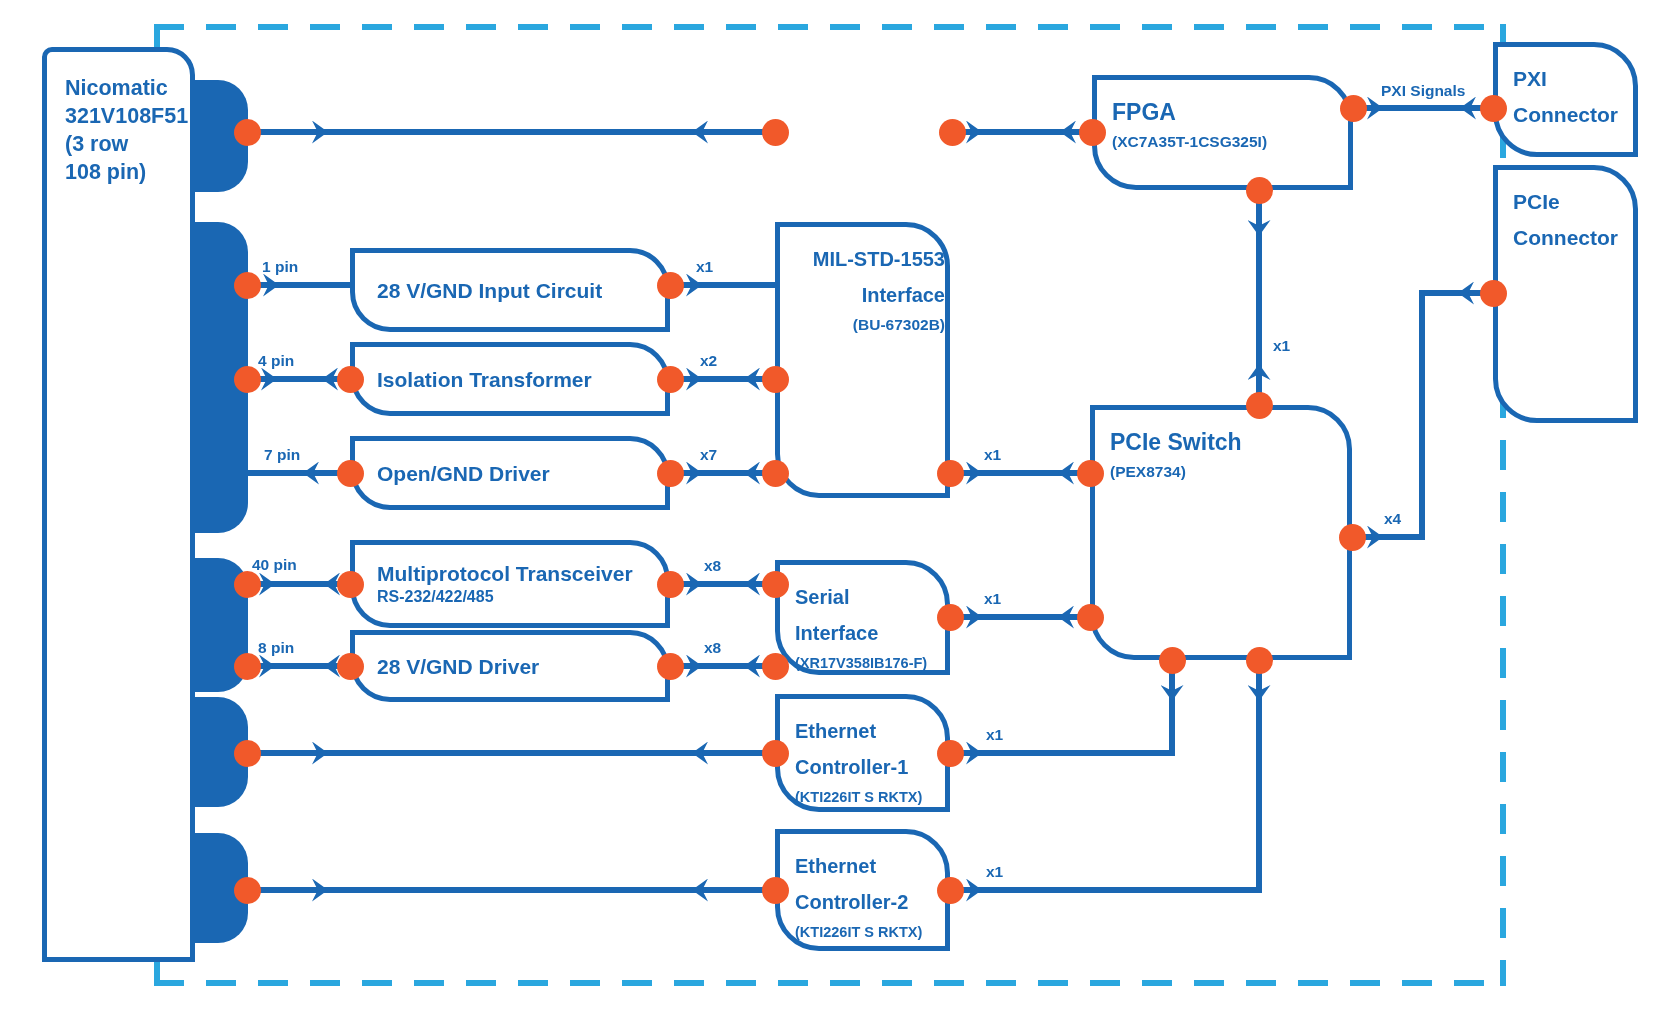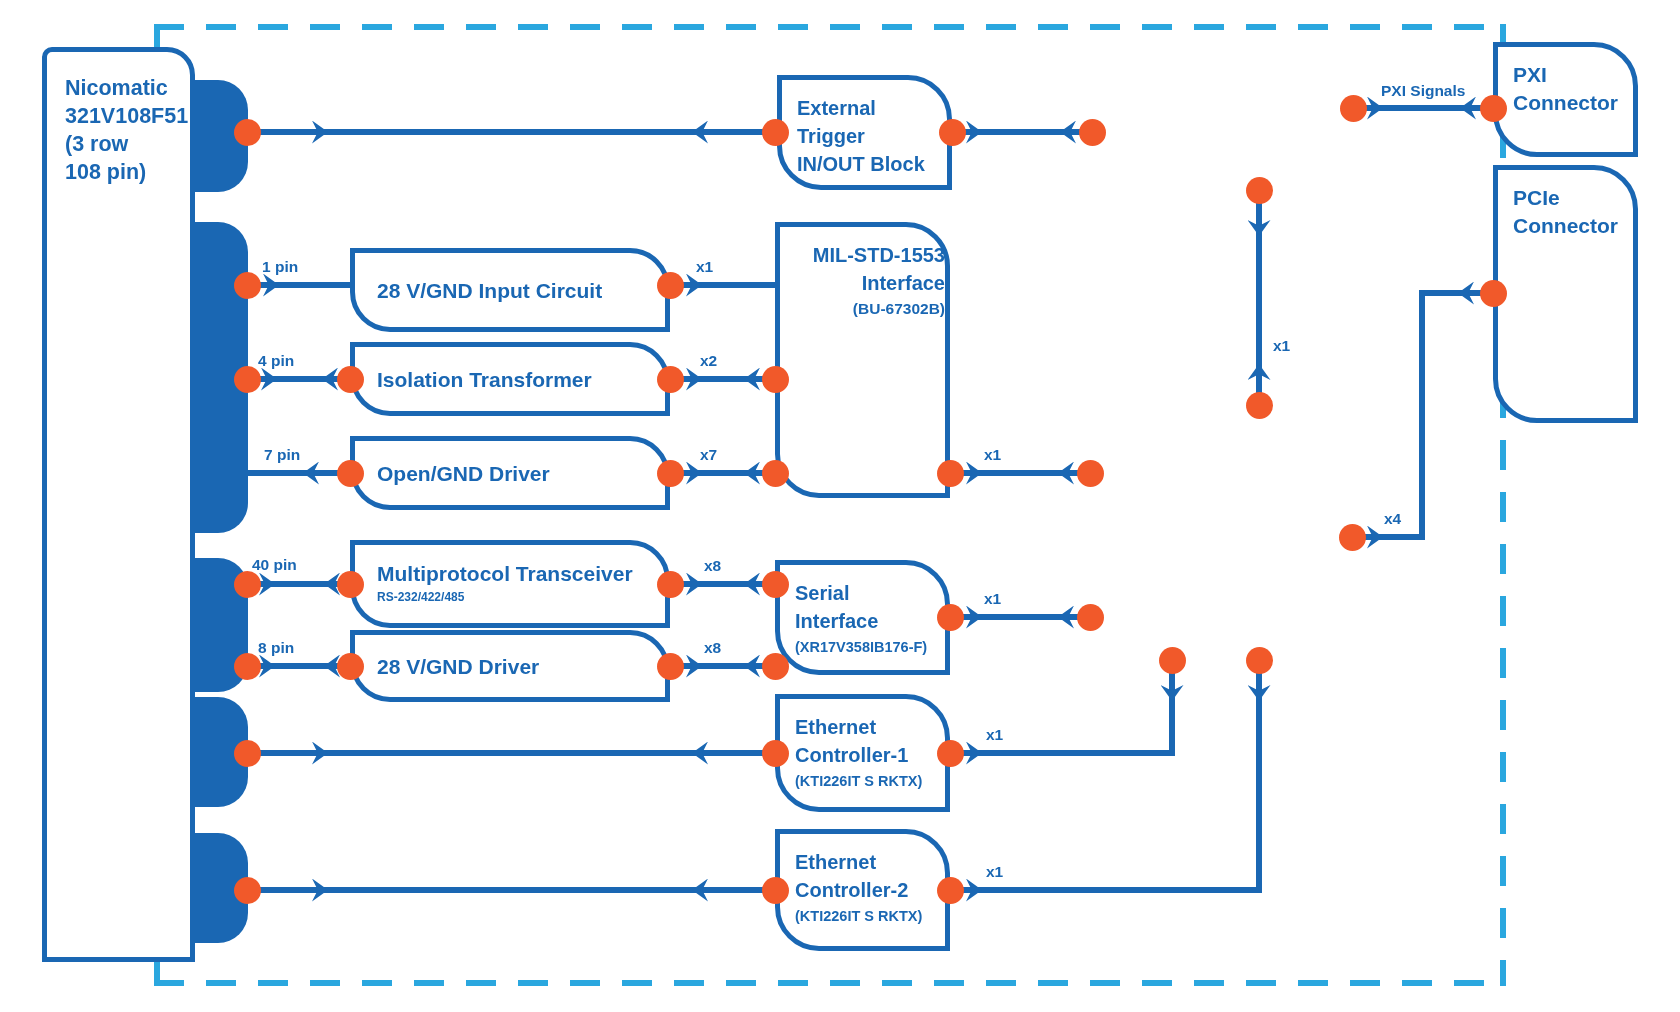--- a/index.html
+++ b/index.html
@@ -10,27 +10,27 @@
           background:repeating-linear-gradient(90deg,var(--dash) 0 30px,transparent 30px 52px);}
   .dash-v{position:absolute;width:6px;z-index:1;
           background:repeating-linear-gradient(180deg,var(--dash) 0 30px,transparent 30px 52px);}
   
   .seg{position:absolute;background:var(--blue);z-index:2;}
   
   .bump{position:absolute;background:var(--blue);border-radius:0 30px 30px 0;z-index:3;}
   
   .block{position:absolute;background:#fff;border:5px solid var(--blue);
          border-radius:0 44px 0 44px;box-sizing:border-box;z-index:4;color:var(--blue);}
-  .block .t{font-weight:bold;font-size:20px;line-height:28px;white-space:pre;}
+  .block .t{font-weight:bold;font-size:20px;line-height:36px;white-space:pre;}
   .block .s{font-weight:bold;font-size:15.5px;line-height:20px;margin-top:2px;white-space:pre;}
   .block.node{padding:14px 0 0 15px;}
   .block.port{display:flex;flex-direction:column;justify-content:center;
               padding-left:22px;border-radius:0 40px 0 40px;}
   .block.port .t{font-size:21px;line-height:25px;}
-  .block.port .s{font-size:12px;margin-top:1px;}
+  .block.port .s{font-size:16px;margin-top:1px;}
   .block.connector{border-radius:10px 28px 0 0;padding:22px 0 0 18px;}
   .block.connector .t{font-size:21.5px;line-height:28px;}
   [data-name="block-fpga"] .t,[data-name="block-pcie-switch"] .t{font-size:23px;}
   [data-name="block-fpga"]{padding-top:12px;padding-left:20px;}
   [data-name="block-pcie-switch"]{padding-top:16px;padding-left:21px;}
   [data-name="block-mil-std-1553"]{padding-top:6px;}
   [data-name="block-external-trigger"]{padding-top:10px;}
   [data-name="block-serial-interface"] .s,
   [data-name="block-ethernet-controller-1"] .s,
   [data-name="block-ethernet-controller-2"] .s{font-size:14.5px;}
@@ -140,24 +140,23 @@
     <div class="bump" data-name="connector-bump-2" style="left: 190px; top: 222px; width: 58px; height: 311px;"></div>
     <div class="bump" data-name="connector-bump-3" style="left: 190px; top: 558px; width: 58px; height: 134px;"></div>
     <div class="bump" data-name="connector-bump-4" style="left: 190px; top: 697px; width: 58px; height: 110px;"></div>
     <div class="bump" data-name="connector-bump-5" style="left: 190px; top: 833px; width: 58px; height: 110px;"></div>
     <div class="block connector" data-name="block-nicomatic" style="left: 42px; top: 47px; width: 153px; height: 915px;">
       <div class="t" data-name="block-title">Nicomatic
 321V108F51
 (3 row
 108 pin)</div>
     </div>
-    <div class="block node" data-name="block-external-trigger" style="left: 777px; top: 75px; width: 175px; height: 115px;">
-      <div class="t" data-name="block-title">External
-Trigger
-IN/OUT Block</div>
+    <div class="block node" data-name="block-fpga" style="left: 1092px; top: 75px; width: 261px; height: 115px;">
+      <div class="t" data-name="block-title">FPGA</div>
+      <div class="s" data-name="block-part-number">(XC7A35T-1CSG325I)</div>
     </div>
     <div class="block node" data-name="block-pxi-connector" style="left: 1493px; top: 42px; width: 145px; height: 115px;">
       <div class="t" data-name="block-title">PXI
 Connector</div>
     </div>
     <div class="block node" data-name="block-pxie-connector" style="left: 1493px; top: 165px; width: 145px; height: 258px;">
       <div class="t" data-name="block-title">PCIe
 Connector</div>
     </div>
     <div class="block node" data-name="block-mil-std-1553" style="left: 775px; top: 222px; width: 175px; height: 276px; text-align: right;">
@@ -173,20 +172,24 @@
     </div>
     <div class="block port" data-name="block-open-gnd-driver" style="left: 350px; top: 436px; width: 320px; height: 74px;">
       <div class="t" data-name="block-title">Open/GND Driver</div>
     </div>
     <div class="block port" data-name="block-multiprotocol-transceiver" style="left: 350px; top: 540px; width: 320px; height: 88px;">
       <div class="t" data-name="block-title">Multiprotocol Transceiver</div>
       <div class="s" data-name="block-part-number">RS-232/422/485</div>
     </div>
     <div class="block port" data-name="block-driver-28v" style="left: 350px; top: 630px; width: 320px; height: 72px;">
       <div class="t" data-name="block-title">28 V/GND Driver</div>
+    </div>
+    <div class="block node" data-name="block-pcie-switch" style="left: 1090px; top: 405px; width: 262px; height: 255px;">
+      <div class="t" data-name="block-title">PCIe Switch</div>
+      <div class="s" data-name="block-part-number">(PEX8734)</div>
     </div>
     <div class="block node" data-name="block-serial-interface" style="left: 775px; top: 560px; width: 175px; height: 115px;">
       <div class="t" data-name="block-title">Serial
 Interface</div>
       <div class="s" data-name="block-part-number">(XR17V358IB176-F)</div>
     </div>
     <div class="block node" data-name="block-ethernet-controller-1" style="left: 775px; top: 694px; width: 175px; height: 118px;">
       <div class="t" data-name="block-title">Ethernet
 Controller-1</div>
       <div class="s" data-name="block-part-number">(KTI226IT S RKTX)</div>

